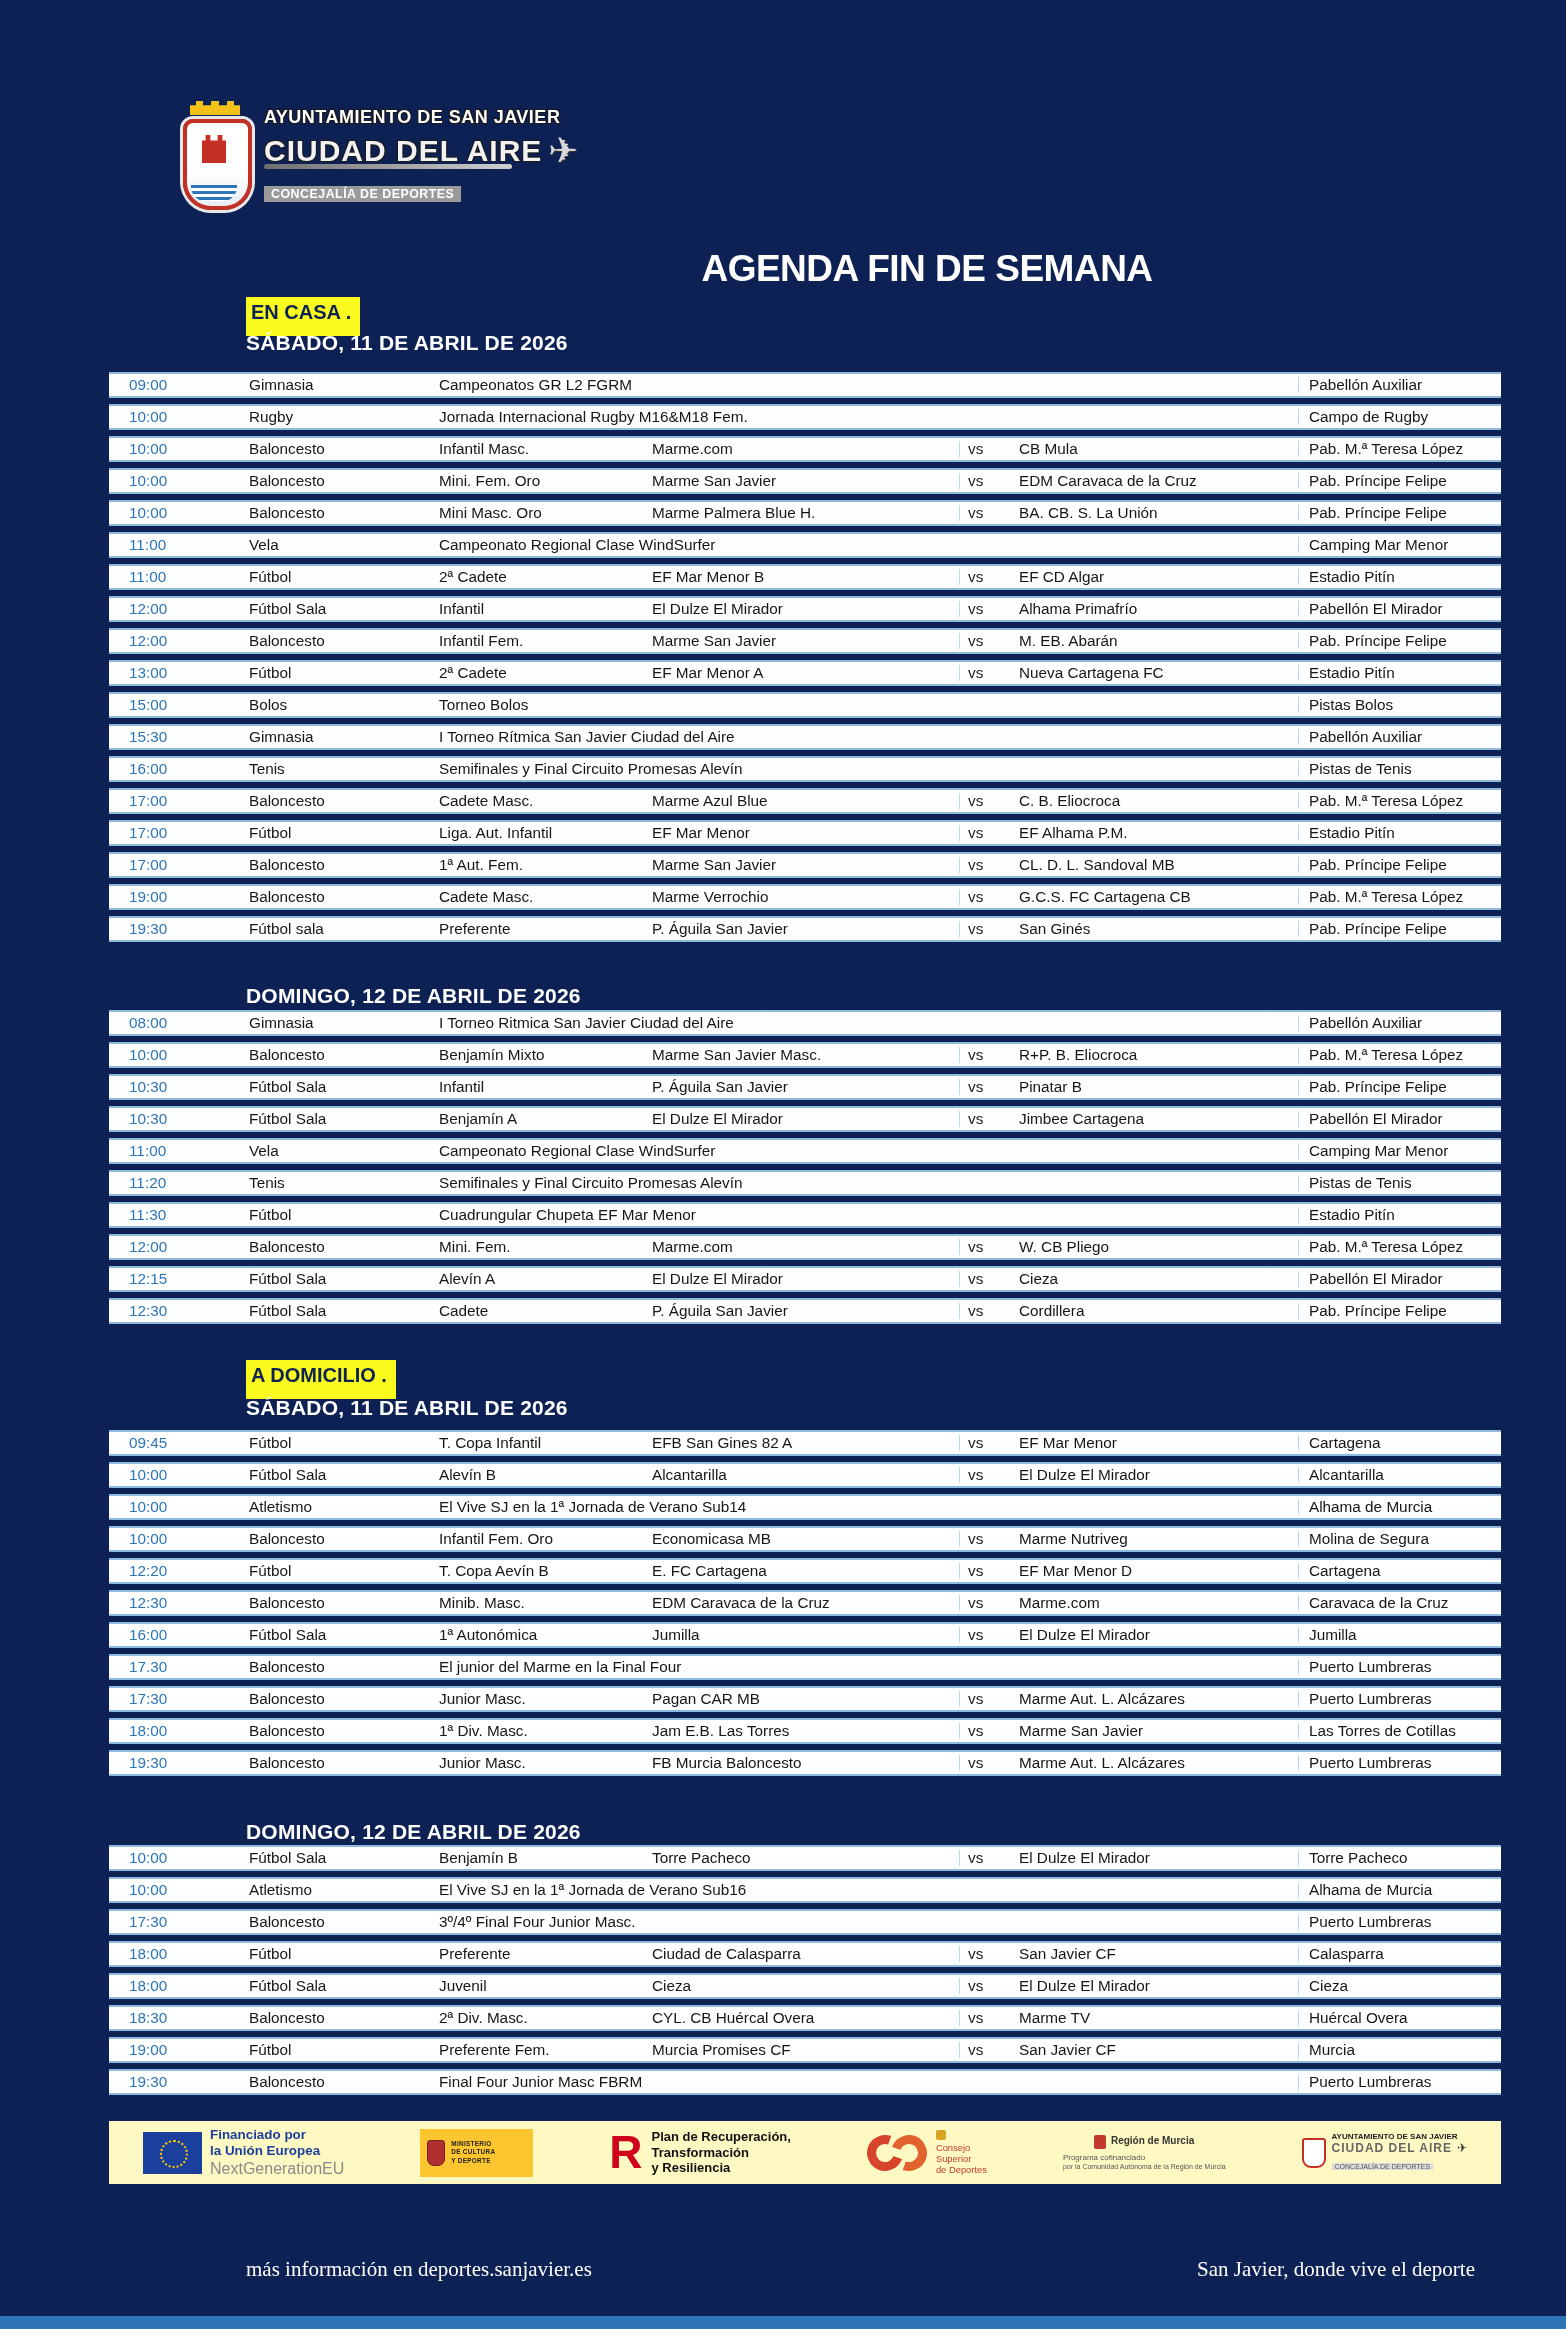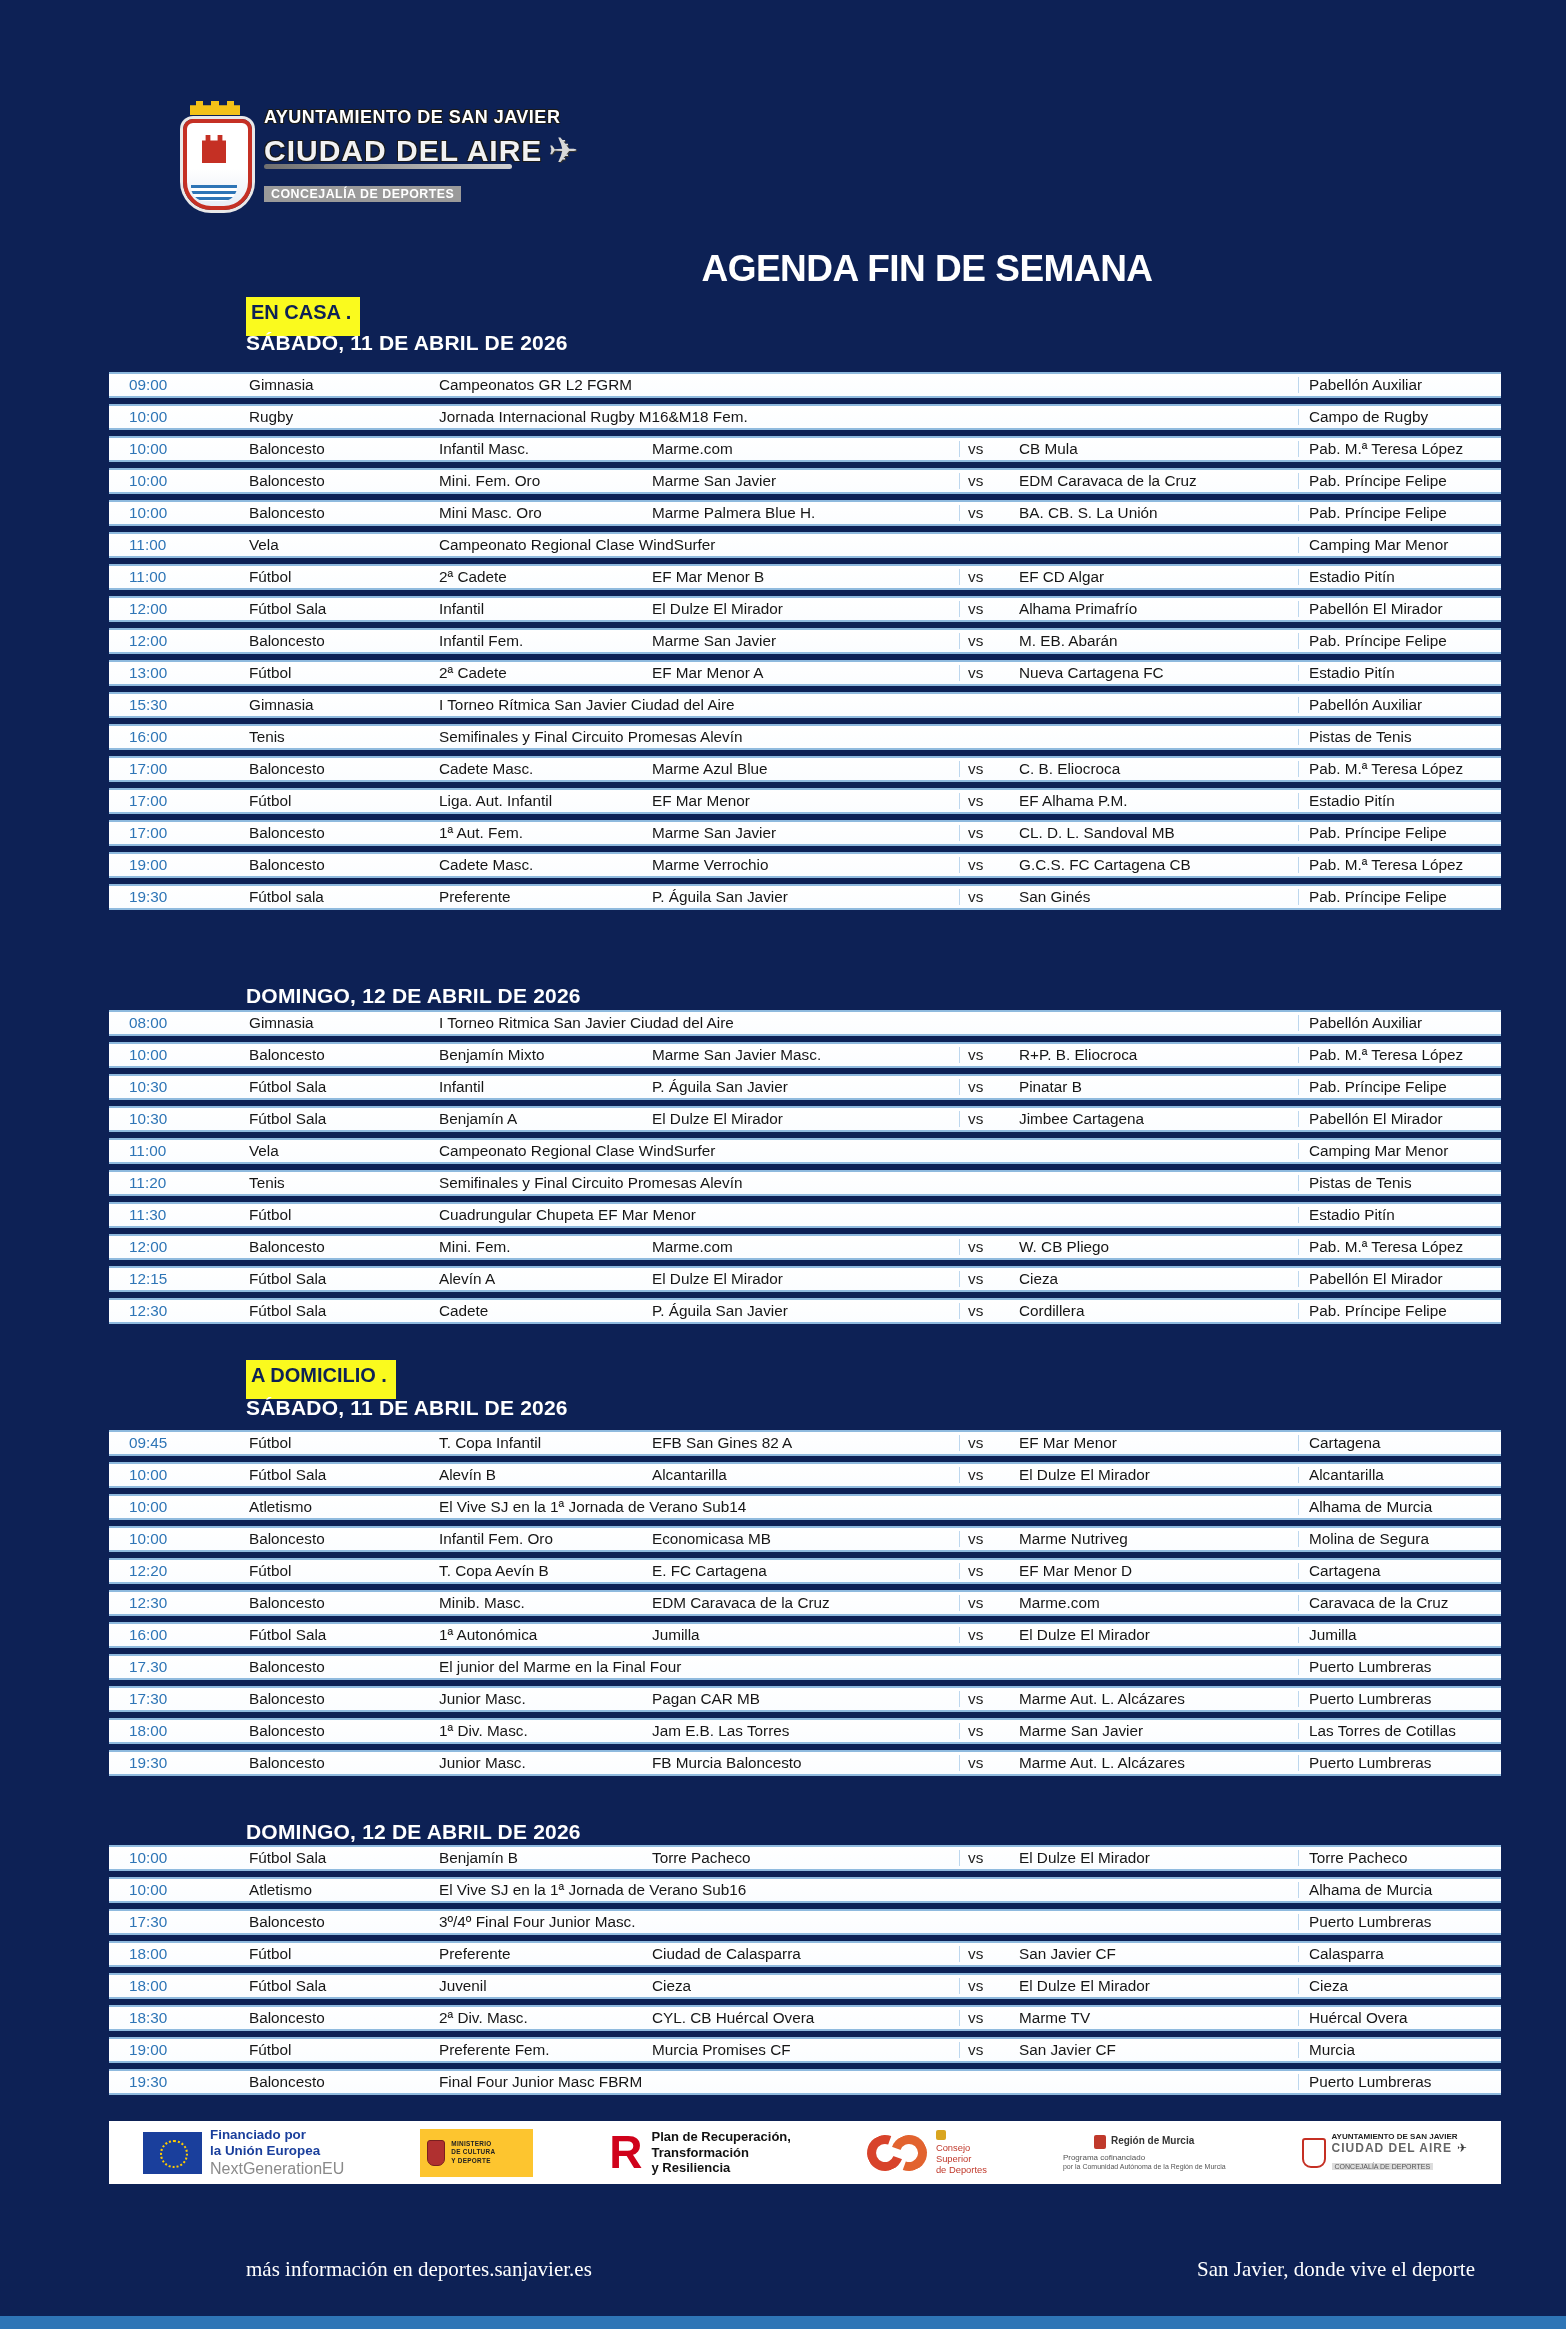--- a/index.html
+++ b/index.html
@@ -63,21 +63,21 @@
        font-size:15.3px;color:#161616;}
   .cell{white-space:nowrap;line-height:1;}
   .cell.time{color:#2e75b6;padding-left:20px;}
   .cell.sport{padding-left:26px;}
   .cell.event{grid-column:3/7;}
   .cell.vs{border-left:1px solid #bdd7ee;padding-left:8px;color:#222;}
   .cell.team2{padding-left:12px;}
   .cell.venue{border-left:1px solid #bdd7ee;padding-left:10px;}
 
   
-  .footer-band{left:109px;top:2121px;width:1392px;height:63px;background:#ffffff;
+  .footer-band{left:109px;top:2121px;width:1392px;height:63px;background:#fef9c3;
        display:flex;align-items:center;justify-content:space-between;padding:0 34px;box-sizing:border-box;}
   .flogo{display:flex;align-items:center;}
   .eu-flag{width:59px;height:42px;background:#1a3f9c;position:relative;}
   .eu-flag i{position:absolute;left:50%;top:50%;width:24px;height:24px;margin:-13px 0 0 -13px;
        border:2px dotted #ffcc00;border-radius:50%;}
   .eu-text{margin-left:8px;}
   .eu-text b{display:block;color:#1a3f9c;font-size:13.4px;line-height:1.15;}
   .eu-text span{display:block;color:#8a8a8a;font-size:16px;margin-top:2px;}
   .min-box{width:99px;height:48px;background:#fdc52f;display:flex;align-items:center;gap:6px;padding:0 7px;}
   .min-crest{width:16px;height:24px;background:#b03030;border:1px solid #7a1f1f;border-radius:3px 3px 7px 7px;}
@@ -209,20 +209,26 @@
       <div class="row">
         <div class="cell time">13:00</div>
         <div class="cell sport">Fútbol</div>
         <div class="cell cat">2ª Cadete</div>
         <div class="cell team1">EF Mar Menor A</div>
         <div class="cell vs">vs</div>
         <div class="cell team2">Nueva Cartagena FC</div>
         <div class="cell venue">Estadio Pitín</div>
       </div>
       <div class="row">
+        <div class="cell time">15:00</div>
+        <div class="cell sport">Bolos</div>
+        <div class="cell event">Torneo Bolos</div>
+        <div class="cell venue">Pistas Bolos</div>
+      </div>
+      <div class="row">
         <div class="cell time">15:30</div>
         <div class="cell sport">Gimnasia</div>
         <div class="cell event">I Torneo Rítmica San Javier Ciudad del Aire</div>
         <div class="cell venue">Pabellón Auxiliar</div>
       </div>
       <div class="row">
         <div class="cell time">16:00</div>
         <div class="cell sport">Tenis</div>
         <div class="cell event">Semifinales y Final Circuito Promesas Alevín</div>
         <div class="cell venue">Pistas de Tenis</div>

